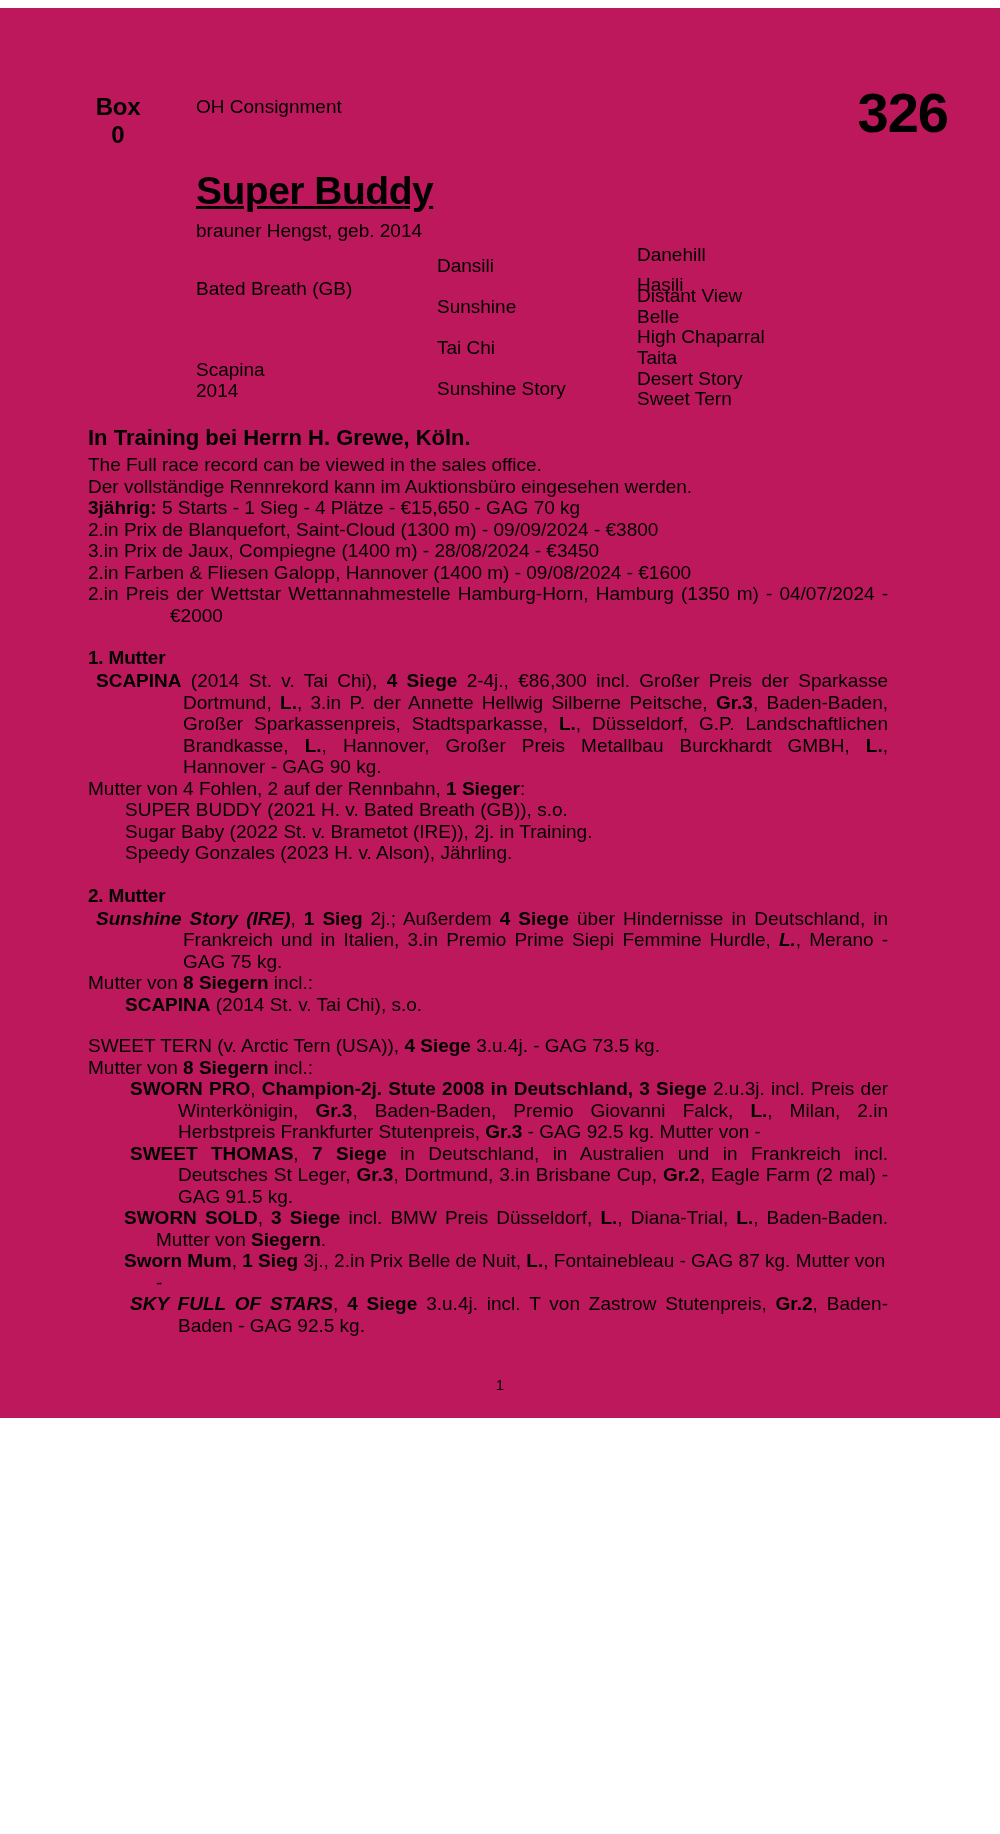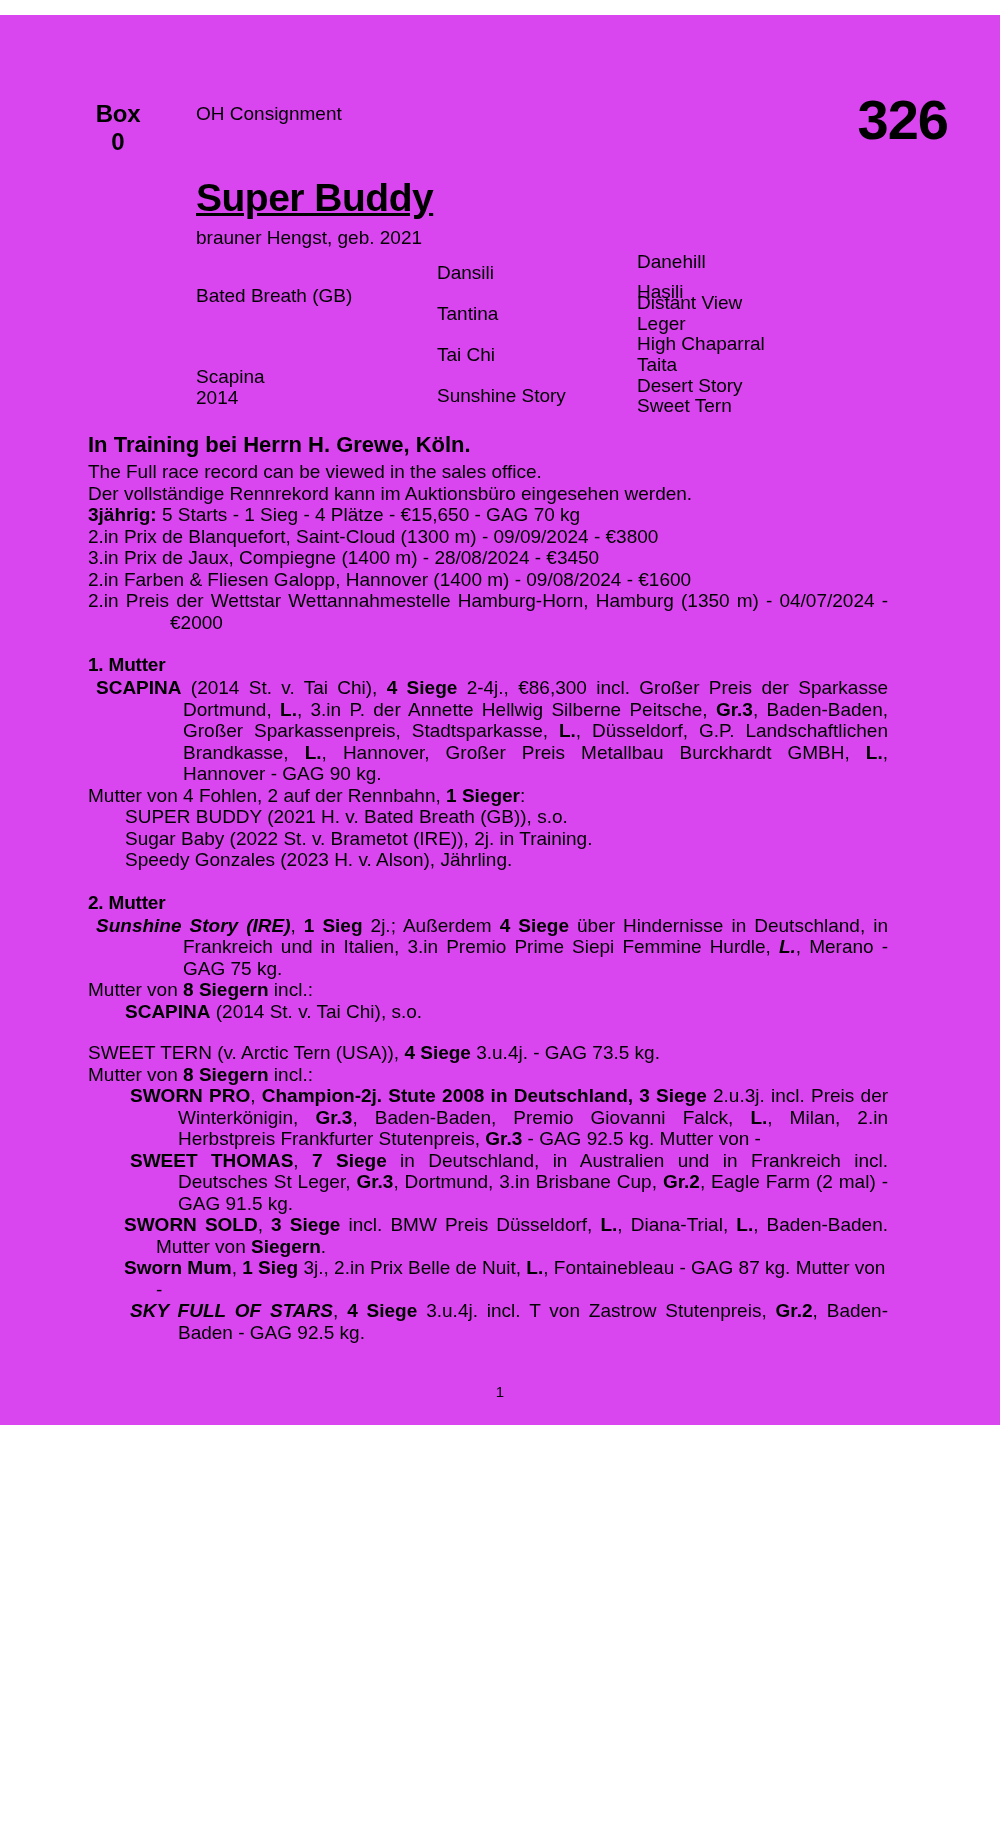--- a/index.html
+++ b/index.html
@@ -8,22 +8,22 @@
     background: #ffffff;
   }
   body {
     font-family: "Liberation Sans", sans-serif;
     color: #000000;
   }
   .page {
     position: relative;
     width: 1000px;
     height: 1410px;
-    margin: 15px auto;
-    background: #d946ef;
+    margin: 8px auto;
+    background: #be185d;
     overflow: hidden;
   }
 
   
   .header {
     position: absolute;
     left: 0; top: 78px;
     width: 1000px;
     height: 70px;
   }
@@ -194,42 +194,42 @@
 <div class="page">
 
   <div class="header">
     <div class="box-label">Box</div>
     <div class="box-number">0</div>
     <div class="consignment">OH Consignment</div>
     <div class="lot-number">326</div>
   </div>
 
   <div class="horse-name">Super Buddy</div>
-  <div class="horse-desc">brauner Hengst, geb. 2021</div>
+  <div class="horse-desc">brauner Hengst, geb. 2014</div>
 
   <div class="pedigree">
 
     <div class="ped-col ped-gen1">
       <div class="ped-cell g1a">Bated Breath (GB)</div>
       <div class="ped-cell g1b">Scapina</div>
       <div class="ped-cell g1b2">2014</div>
     </div>
 
     <div class="ped-col ped-gen2">
       <div class="ped-cell g2a">Dansili</div>
-      <div class="ped-cell g2b">Tantina</div>
+      <div class="ped-cell g2b">Sunshine</div>
       <div class="ped-cell g2c">Tai Chi</div>
       <div class="ped-cell g2d">Sunshine Story</div>
     </div>
 
     <div class="ped-col ped-gen3">
       <div class="ped-cell g3a">Danehill</div>
       <div class="ped-cell g3b">Hasili</div>
       <div class="ped-cell g3c">Distant View</div>
-      <div class="ped-cell g3d">Leger</div>
+      <div class="ped-cell g3d">Belle</div>
       <div class="ped-cell g3e">High Chaparral</div>
       <div class="ped-cell g3f">Taita</div>
       <div class="ped-cell g3g">Desert Story</div>
       <div class="ped-cell g3h">Sweet Tern</div>
     </div>
 
   </div>
 
   <div class="content">
 

